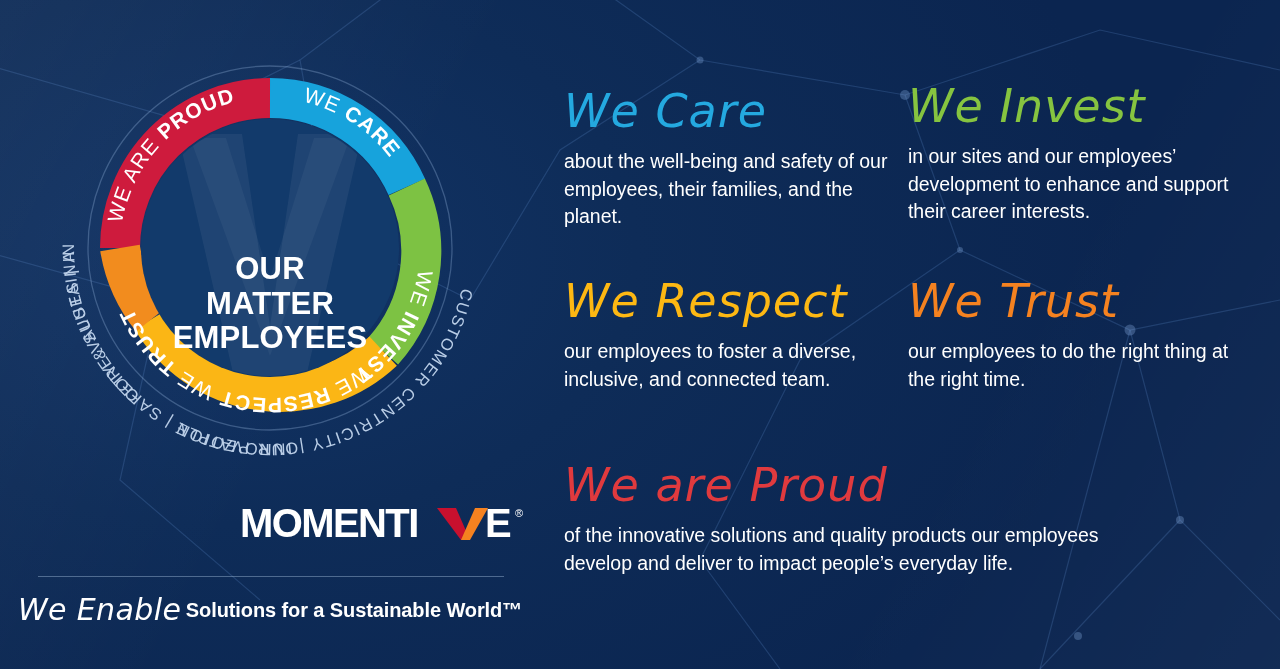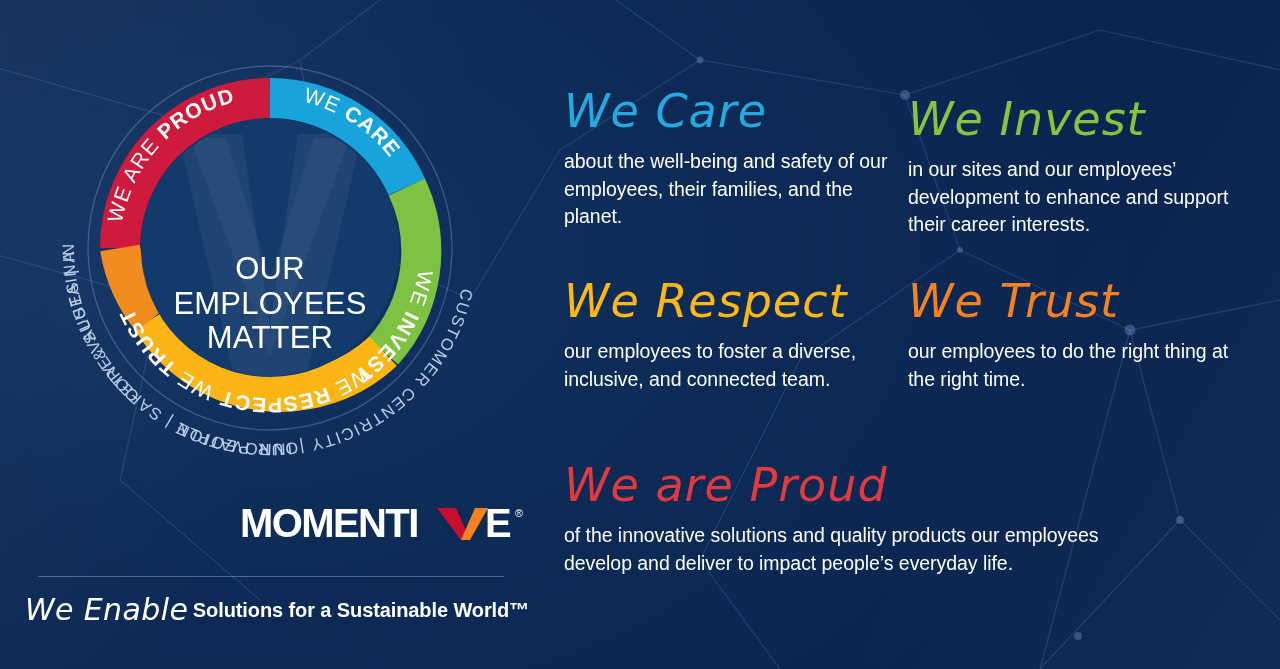--- a/index.html
+++ b/index.html
@@ -26,34 +26,34 @@
   }
 
   
   .left { position: absolute; left: 0; top: 0; width: 540px; height: 669px; }
   .wheel { position: absolute; left: 28px; top: 56px; width: 484px; height: 424px; }
   .wheel svg { display: block; }
 
   .center-text {
     position: absolute; left: 50%; top: 248px; transform: translate(-50%,-50%);
     width: 260px; text-align: center;
-    color: #ffffff; font-weight: 400; font-size: 31px; line-height: 1.12;
+    color: #ffffff; font-weight: 700; font-size: 31px; line-height: 1.12;
     letter-spacing: .2px;
   }
 
   
   .logo-wrap { position:absolute; left:0; top:502px; width:540px; text-align:right; }
   .logo { display:inline-block; position:relative; }
   .logo svg { display:block; }
   .divider {
     position:absolute; left:38px; top:576px; width:466px; height:1px;
     background: rgba(170,195,225,.42);
   }
   .tagline {
-    position:absolute; left:7px; top:592px; width:540px; text-align:center;
+    position:absolute; left:0; top:592px; width:540px; text-align:center;
     white-space:nowrap;
   }
   .tag-script {
     color:#ffffff; font-size:30px; font-family:"DejaVu Sans", sans-serif;
     font-style: italic; letter-spacing:.4px;
   }
   .tag-bold {
     color:#ffffff; font-size:20px; font-weight:700; letter-spacing:-.1px;
     position:relative; top:-3px;
   }
@@ -65,21 +65,21 @@
     font-family:"DejaVu Sans", sans-serif; font-style:italic; font-weight:400;
     font-size:46px; line-height:1; letter-spacing:1px; white-space:nowrap;
     margin-bottom:14px;
   }
   .val-body {
     color:#ffffff; font-size:19.5px; line-height:1.42; letter-spacing:-.05px;
   }
   .val-body b { font-weight:400; }
 
   #val-care   { left:8px;   top:88px;  width:330px; }
-  #val-invest { left:352px; top:96px;  width:340px; }
+  #val-invest { left:352px; top:83px;  width:340px; }
   #val-respect{ left:8px;   top:278px; width:330px; }
   #val-trust  { left:352px; top:278px; width:340px; }
   #val-proud  { left:8px;   top:462px; width:690px; }
   #val-proud .val-body { white-space:nowrap; }
 </style>
 </head>
 <body>
 
 <div class="bg">
   <svg class="bg-net" width="1280" height="669" viewBox="0 0 1280 669">
@@ -194,22 +194,22 @@
         <text>
           <textPath href="#pBottom" startOffset="62%">
             <tspan font-weight="400">WE </tspan><tspan font-weight="700">TRUST</tspan>
           </textPath>
         </text>
       </g>
     </svg>
 
     <div class="center-text">
       <div>OUR</div>
+      <div>MATTER</div>
       <div>EMPLOYEES</div>
-      <div>MATTER</div>
     </div>
   </div>
 
   <div class="logo-wrap">
     <div class="logo">
       <svg width="300" height="46" viewBox="0 0 300 46">
         <text x="0" y="35" font-family="'Liberation Sans', sans-serif" font-size="40" font-weight="700" fill="#ffffff" letter-spacing="-1.6">MOMENTI</text>
 
         <g>
           <polygon points="197,6 216,6 230,38 221,38" fill="#C8102E"></polygon>

